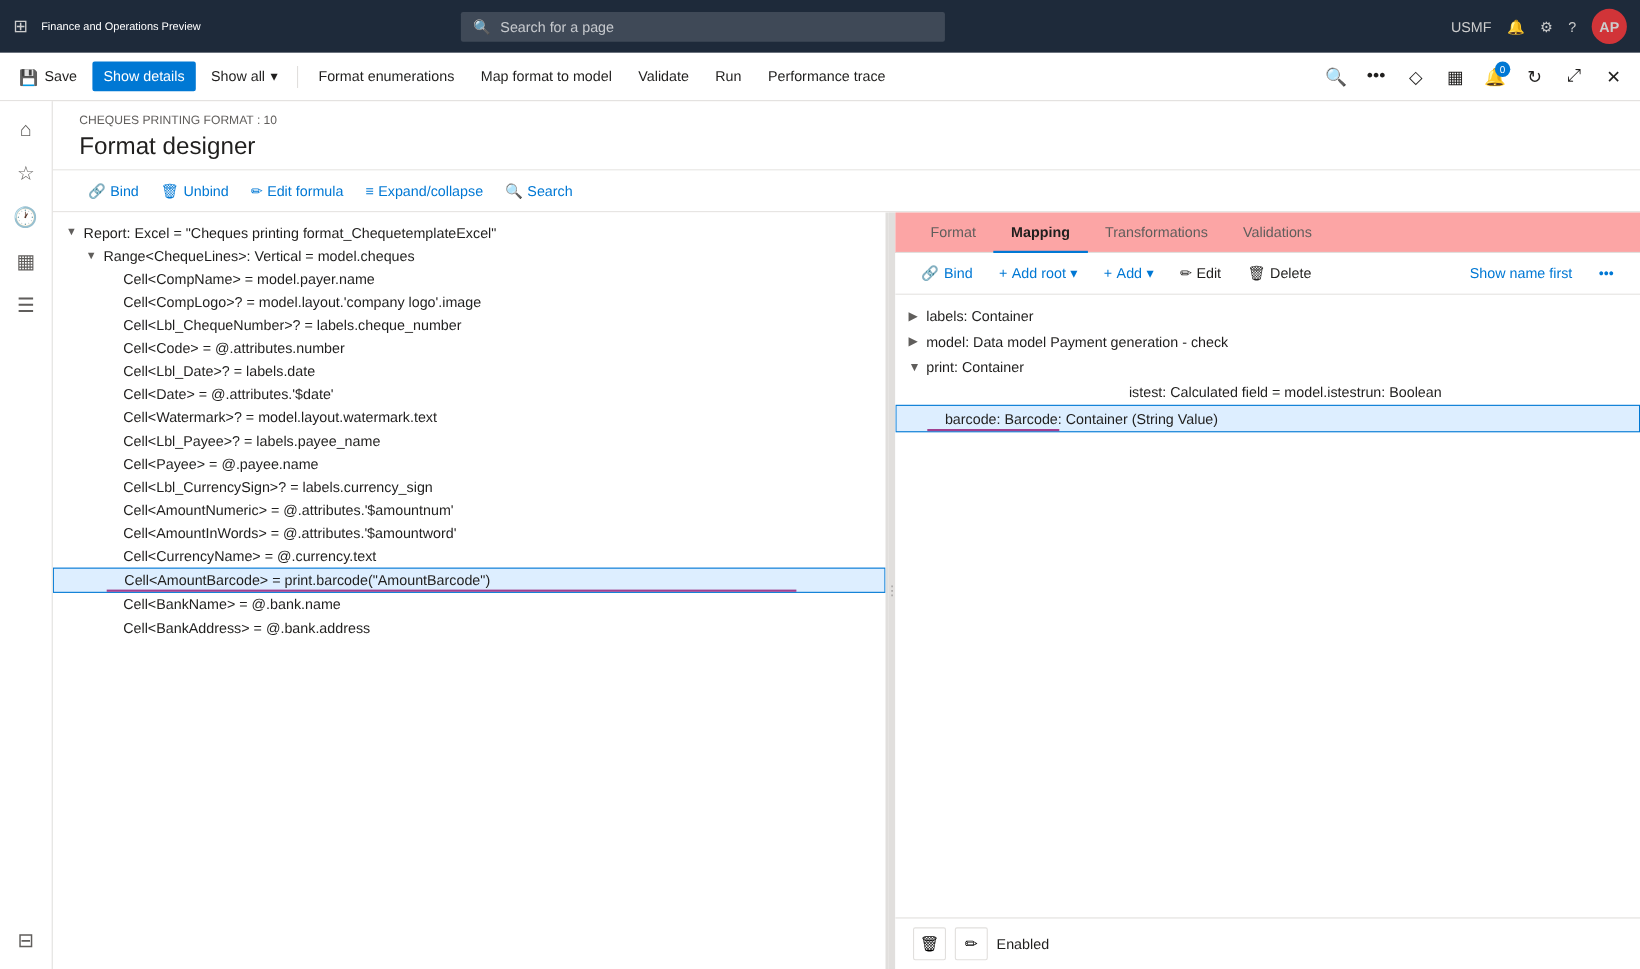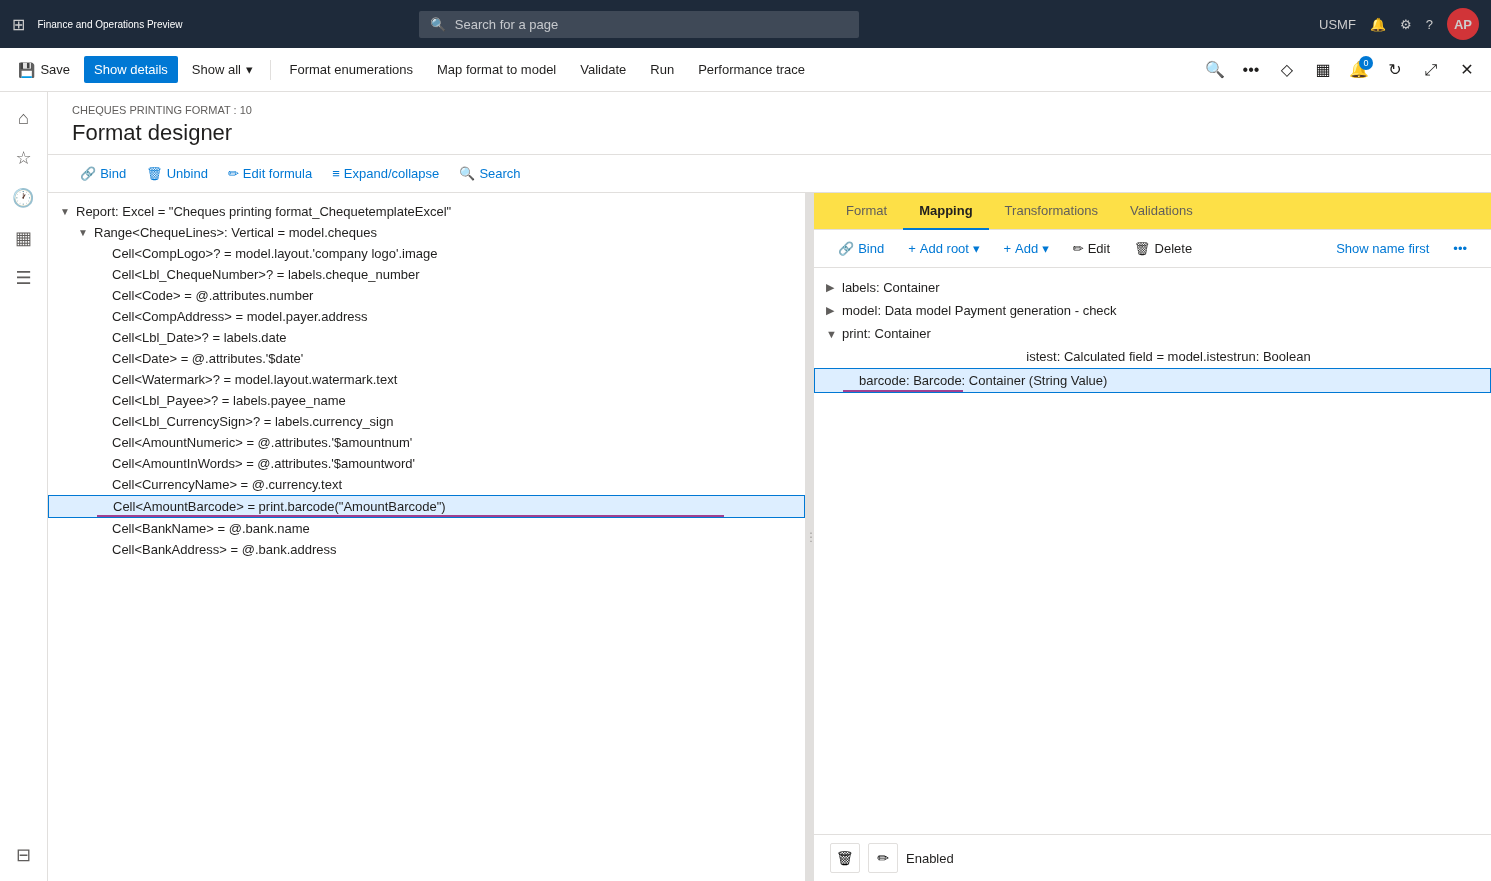--- a/index.html
+++ b/index.html
@@ -168,21 +168,21 @@
       flex: 1;
       background: #f8f8f8;
       display: flex;
       flex-direction: column;
     }
 
     
     .tabs-bar {
       display: flex;
       align-items: flex-end;
-      background: #fde047;
+      background: #fca5a5;
       border-bottom: 1px solid #e1dfdd;
       padding: 0 16px;
       gap: 0;
     }
     .tab {
       padding: 10px 16px;
       cursor: pointer;
       font-size: 13px;
       color: #605e5c;
       border-bottom: 2px solid transparent;
@@ -359,49 +359,53 @@
           <div class="tree-item indent-0">
             <span class="collapse-icon">▼</span>
             <span>Report: Excel = "Cheques printing format_ChequetemplateExcel"</span>
           </div>
           <div class="tree-item indent-1">
             <span class="collapse-icon">▼</span>
             <span>Range&lt;ChequeLines&gt;: Vertical = model.cheques</span>
           </div>
           <div class="tree-item indent-2">
             <span class="collapse-icon"></span>
+            <span>Cell&lt;CompName&gt; = model.payer.name</span>
+          </div>
+          <div class="tree-item indent-2">
+            <span class="collapse-icon"></span>
             <span>Cell&lt;CompLogo&gt;? = model.layout.'company logo'.image</span>
           </div>
           <div class="tree-item indent-2">
             <span class="collapse-icon"></span>
             <span>Cell&lt;Lbl_ChequeNumber&gt;? = labels.cheque_number</span>
           </div>
           <div class="tree-item indent-2">
             <span class="collapse-icon"></span>
             <span>Cell&lt;Code&gt; = @.attributes.number</span>
           </div>
           <div class="tree-item indent-2">
             <span class="collapse-icon"></span>
-            <span>Cell&lt;CompAddress&gt; = model.payer.address</span>
-          </div>
-          <div class="tree-item indent-2">
-            <span class="collapse-icon"></span>
             <span>Cell&lt;Lbl_Date&gt;? = labels.date</span>
           </div>
           <div class="tree-item indent-2">
             <span class="collapse-icon"></span>
             <span>Cell&lt;Date&gt; = @.attributes.'$date'</span>
           </div>
           <div class="tree-item indent-2">
             <span class="collapse-icon"></span>
             <span>Cell&lt;Watermark&gt;? = model.layout.watermark.text</span>
           </div>
           <div class="tree-item indent-2">
             <span class="collapse-icon"></span>
             <span>Cell&lt;Lbl_Payee&gt;? = labels.payee_name</span>
+          </div>
+          <div class="tree-item indent-2">
+            <span class="collapse-icon"></span>
+            <span>Cell&lt;Payee&gt; = @.payee.name</span>
           </div>
           <div class="tree-item indent-2">
             <span class="collapse-icon"></span>
             <span>Cell&lt;Lbl_CurrencySign&gt;? = labels.currency_sign</span>
           </div>
           <div class="tree-item indent-2">
             <span class="collapse-icon"></span>
             <span>Cell&lt;AmountNumeric&gt; = @.attributes.'$amountnum'</span>
           </div>
           <div class="tree-item indent-2">

